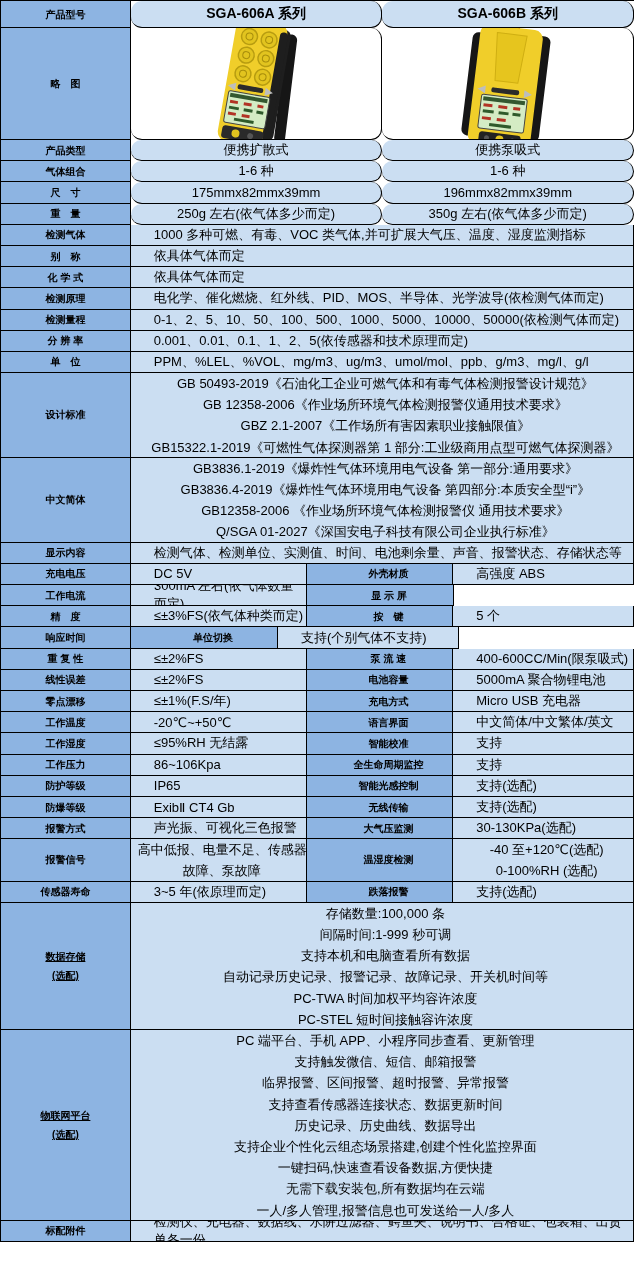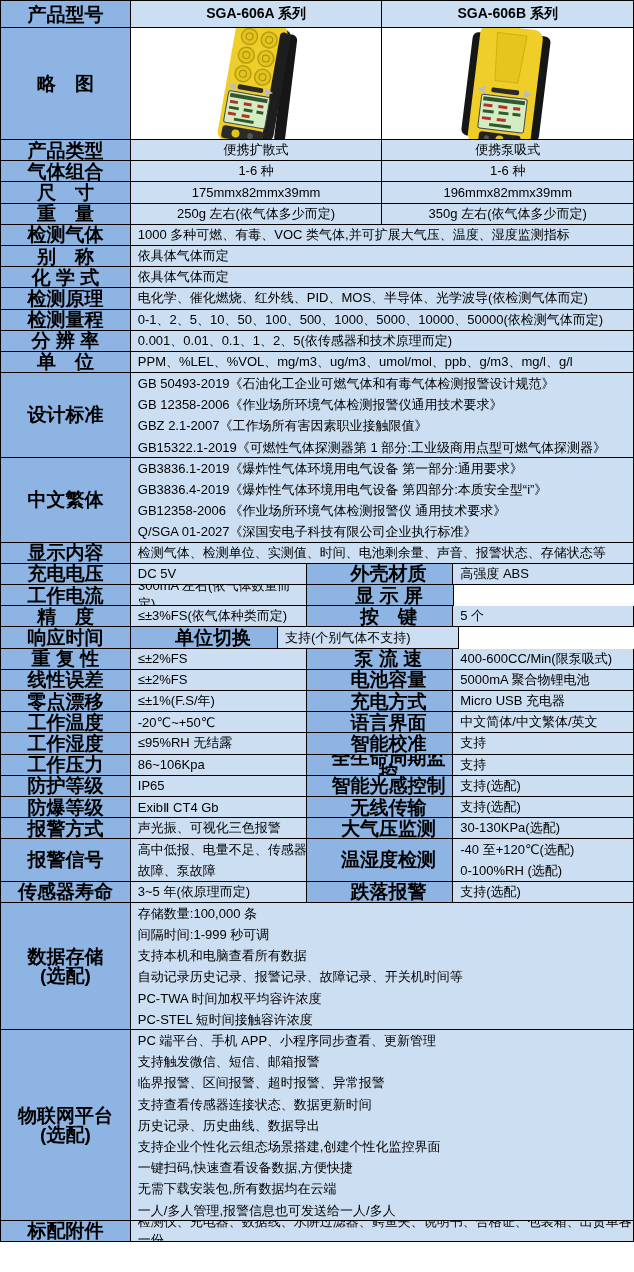--- a/index.html
+++ b/index.html
@@ -27,49 +27,49 @@
     border-bottom:1px solid var(--border);
     display:flex;
     align-items:center;
     overflow:hidden;
   }
   .lab{
     background:var(--label_bg);
     justify-content:center;
     text-align:center;
     font-weight:bold;
-    font-size:19px;
+    font-size:10px;
     line-height:15px;
   }
   .d{background:var(--data_bg);}
   .img{background:var(--image_bg);justify-content:center;}
   .ctr{justify-content:center;text-align:center;}
-  .pad{padding-left:7px;}
+  .pad{padding-left:23px;}
   .w130{width:130px;}
-  .w252{width:252px;}
+  .w252{width:252px;border-radius:11px;}
   .w504{width:504px;}
   .w176{width:176px;}
   .w147{width:147px;padding-left:18px;}
   .w181{width:181px;}
   .h27{height:27px;}
   .h143{height:112px;}
   .h1{height:21.2px;}
   .h2{height:42.4px;}
   .h4{height:84.8px;}
   .h6{height:127.2px;}
   .h9{height:190.8px;}
   .hdr{font-weight:bold;font-size:14px;}
   .lines{
     display:block;
     line-height:21.2px;
     padding-left:7px;
     align-items:flex-start;
   }
-  .lines div{white-space:nowrap;}
-  .labcol{flex-direction:column;line-height:19px;}
+  .lines div{white-space:nowrap;text-align:center;}
+  .labcol{flex-direction:column;line-height:19px;text-decoration:underline;}
   svg{display:block;}
 </style>
 </head>
 <body>
 
 <div class="tbl">
 
   <div class="row h27">
     <div class="c lab w130 h27">产品型号</div>
     <div class="c d w252 h27 ctr hdr">SGA-606A 系列</div>
@@ -215,21 +215,21 @@
     <div class="c lab w130 h4">设计标准</div>
     <div class="c d w504 h4 lines">
       <div>GB 50493-2019《石油化工企业可燃气体和有毒气体检测报警设计规范》</div>
       <div>GB 12358-2006《作业场所环境气体检测报警仪通用技术要求》</div>
       <div>GBZ 2.1-2007《工作场所有害因素职业接触限值》</div>
       <div>GB15322.1-2019《可燃性气体探测器第 1 部分:工业级商用点型可燃气体探测器》</div>
     </div>
   </div>
 
   <div class="row h4">
-    <div class="c lab w130 h4">中文繁体</div>
+    <div class="c lab w130 h4">中文简体</div>
     <div class="c d w504 h4 lines">
       <div>GB3836.1-2019《爆炸性气体环境用电气设备 第一部分:通用要求》</div>
       <div>GB3836.4-2019《爆炸性气体环境用电气设备 第四部分:本质安全型“i”》</div>
       <div>GB12358-2006 《作业场所环境气体检测报警仪 通用技术要求》</div>
       <div>Q/SGA 01-2027《深国安电子科技有限公司企业执行标准》</div>
     </div>
   </div>
 
   <div class="row h1">
     <div class="c lab w130 h1">显示内容</div>

